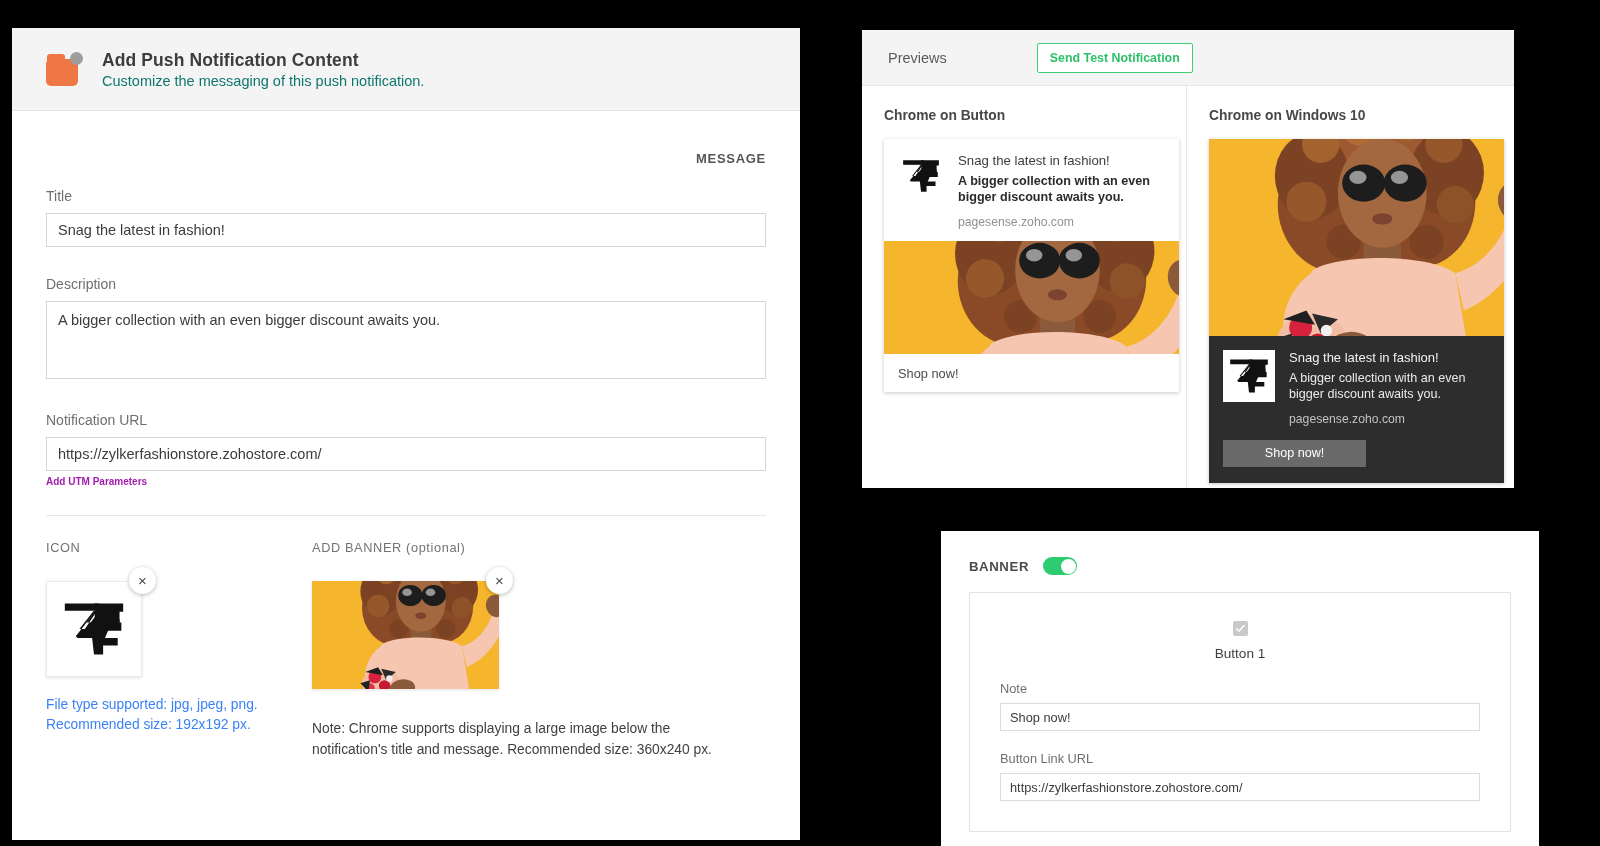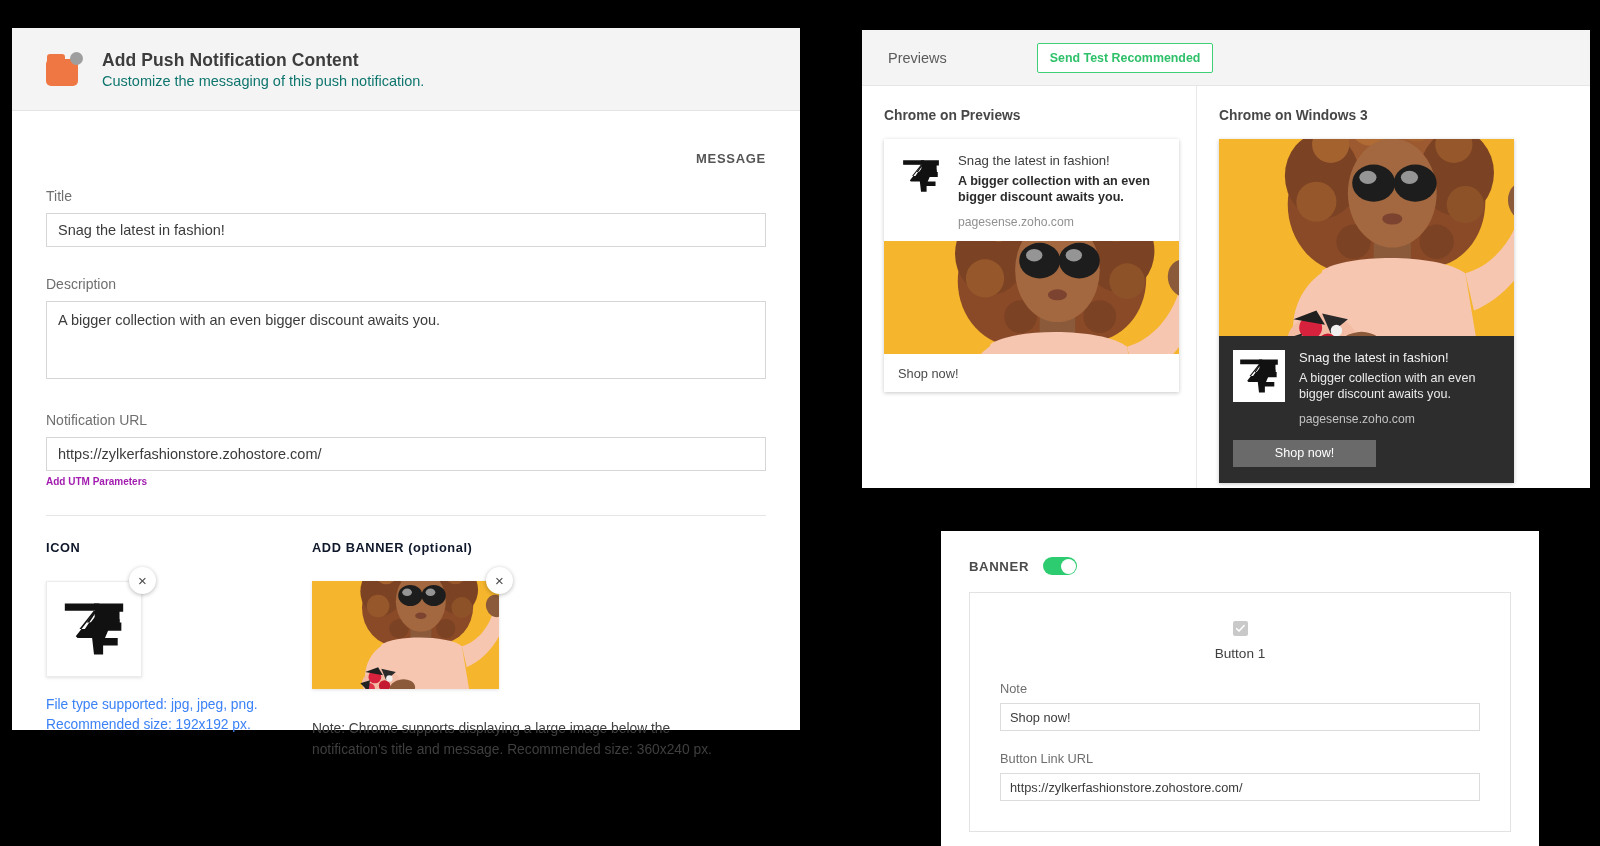--- a/index.html
+++ b/index.html
@@ -8,21 +8,21 @@
     width: 1600px; height: 846px;
     background: #000000;
     font-family: "Liberation Sans", sans-serif;
     overflow: hidden;
   }
   .stage { position: relative; width: 1600px; height: 846px; }
 
   
   .left-card {
     position: absolute; left: 12px; top: 28px;
-    width: 788px; height: 702px;
+    width: 788px; height: 812px;
     background: #ffffff;
     box-shadow: 0 1px 4px rgba(0,0,0,.35);
   }
   .lc-header {
     height: 83px; background: #f4f4f4;
     border-bottom: 1px solid #e4e4e4;
     display: flex; align-items: center; padding-left: 34px;
   }
   .app-icon { position: relative; width: 38px; height: 38px; flex: none; margin-right: 18px; }
   .app-icon .body {
@@ -62,21 +62,21 @@
   .link-utm {
     display: inline-block; 
     font-size: 10px; font-weight: bold; color: #a21caf; cursor: pointer; text-decoration: none;
   }
   .divider { width: 720px; height: 1px; background: #e6e6e6; margin: 26px 0 0 0; }
 
   .media-row { display: flex; margin-top: 24px; }
   .media-col-icon { width: 266px; }
   .media-col-banner { flex: 1; }
   .media-head {
-    font-size: 12.8px; font-weight: bold; color: #0f172a; letter-spacing: .6px; margin-bottom: 26px;
+    font-size: 12.8px; font-weight: normal; color: #737373; letter-spacing: .6px; margin-bottom: 26px;
   }
   .thumb-wrap { position: relative; display: inline-block; }
   .icon-thumb {
     width: 96px; height: 96px; background: #fff; border: 1px solid #ececec;
     display: flex; align-items: center; justify-content: center;
     box-shadow: 0 1px 3px rgba(0,0,0,.12);
   }
   .remove-btn {
     position: absolute; top: -14px; right: -14px;
     width: 27px; height: 27px; border-radius: 50%; background: #fff;
@@ -90,21 +90,21 @@
     box-shadow: 0 1px 3px rgba(0,0,0,.12);
   }
   .note { font-size: 13.8px; color: #3f3f3f; line-height: 1.5; margin-top: 26px; max-width: 410px; }
 
   
   .zf { display: block; }
 
   
   .prev-card {
     position: absolute; left: 862px; top: 30px;
-    width: 728px; height: 458px;
+    width: 652px; height: 458px;
     background: #ffffff; box-shadow: 0 1px 5px rgba(0,0,0,.35);
   }
   .prev-head {
     height: 56px; background: #f4f4f4; border-bottom: 1px solid #e6e6e6;
     display: flex; align-items: center; padding: 0 26px;
   }
   .prev-head-title { font-size: 14.5px; color: #5b5b5b; }
   .btn-test {
     margin-left: 90px; border: 1px solid #3ecf77; background: #fff; color: #2fc06a;
     font-size: 12.4px; font-weight: bold; padding: 7px 12px; cursor: pointer;
@@ -328,27 +328,27 @@
           </div>
           <div class="note">Note: Chrome supports displaying a large image below the notification's title and message. Recommended size: 360x240 px.</div>
         </div>
       </div>
     </div>
   </div>
 
   <div class="prev-card">
     <div class="prev-head">
       <div class="prev-head-title">Previews</div>
-      <button class="btn-test">Send Test Recommended</button>
+      <button class="btn-test">Send Test Notification</button>
     </div>
 
     <div class="prev-body">
 
       <div class="prev-col first">
-        <div class="prev-col-title">Chrome on Previews</div>
+        <div class="prev-col-title">Chrome on Button</div>
         <div class="notif-light">
           <div class="nl-top">
             <div class="nl-logo">
               <svg width="44" height="38" viewBox="0 0 68 68">
                   <use href="#zf-mark"></use>
                 </svg>
             </div>
             <div class="nl-txt">
               <div class="nl-title">Snag the latest in fashion!</div>
               <div class="nl-desc">A bigger collection with an even bigger discount awaits you.</div>
@@ -360,21 +360,21 @@
                 <use href="#fashion-photo"></use>
               </svg>
           </div>
           <div class="nl-foot">
             <span>Shop now!</span>
           </div>
         </div>
       </div>
 
       <div class="prev-col second">
-        <div class="prev-col-title">Chrome on Windows 3</div>
+        <div class="prev-col-title">Chrome on Windows 10</div>
         <div class="notif-dark">
           <div class="nd-img">
             <svg width="295" height="197" viewBox="78 6 206 206" preserveAspectRatio="xMidYMid slice">
                 <use href="#fashion-photo"></use>
               </svg>
           </div>
           <div class="nd-body">
             <div class="nd-row">
               <div class="nd-logo">
                 <svg width="46" height="40" viewBox="0 0 68 68">

